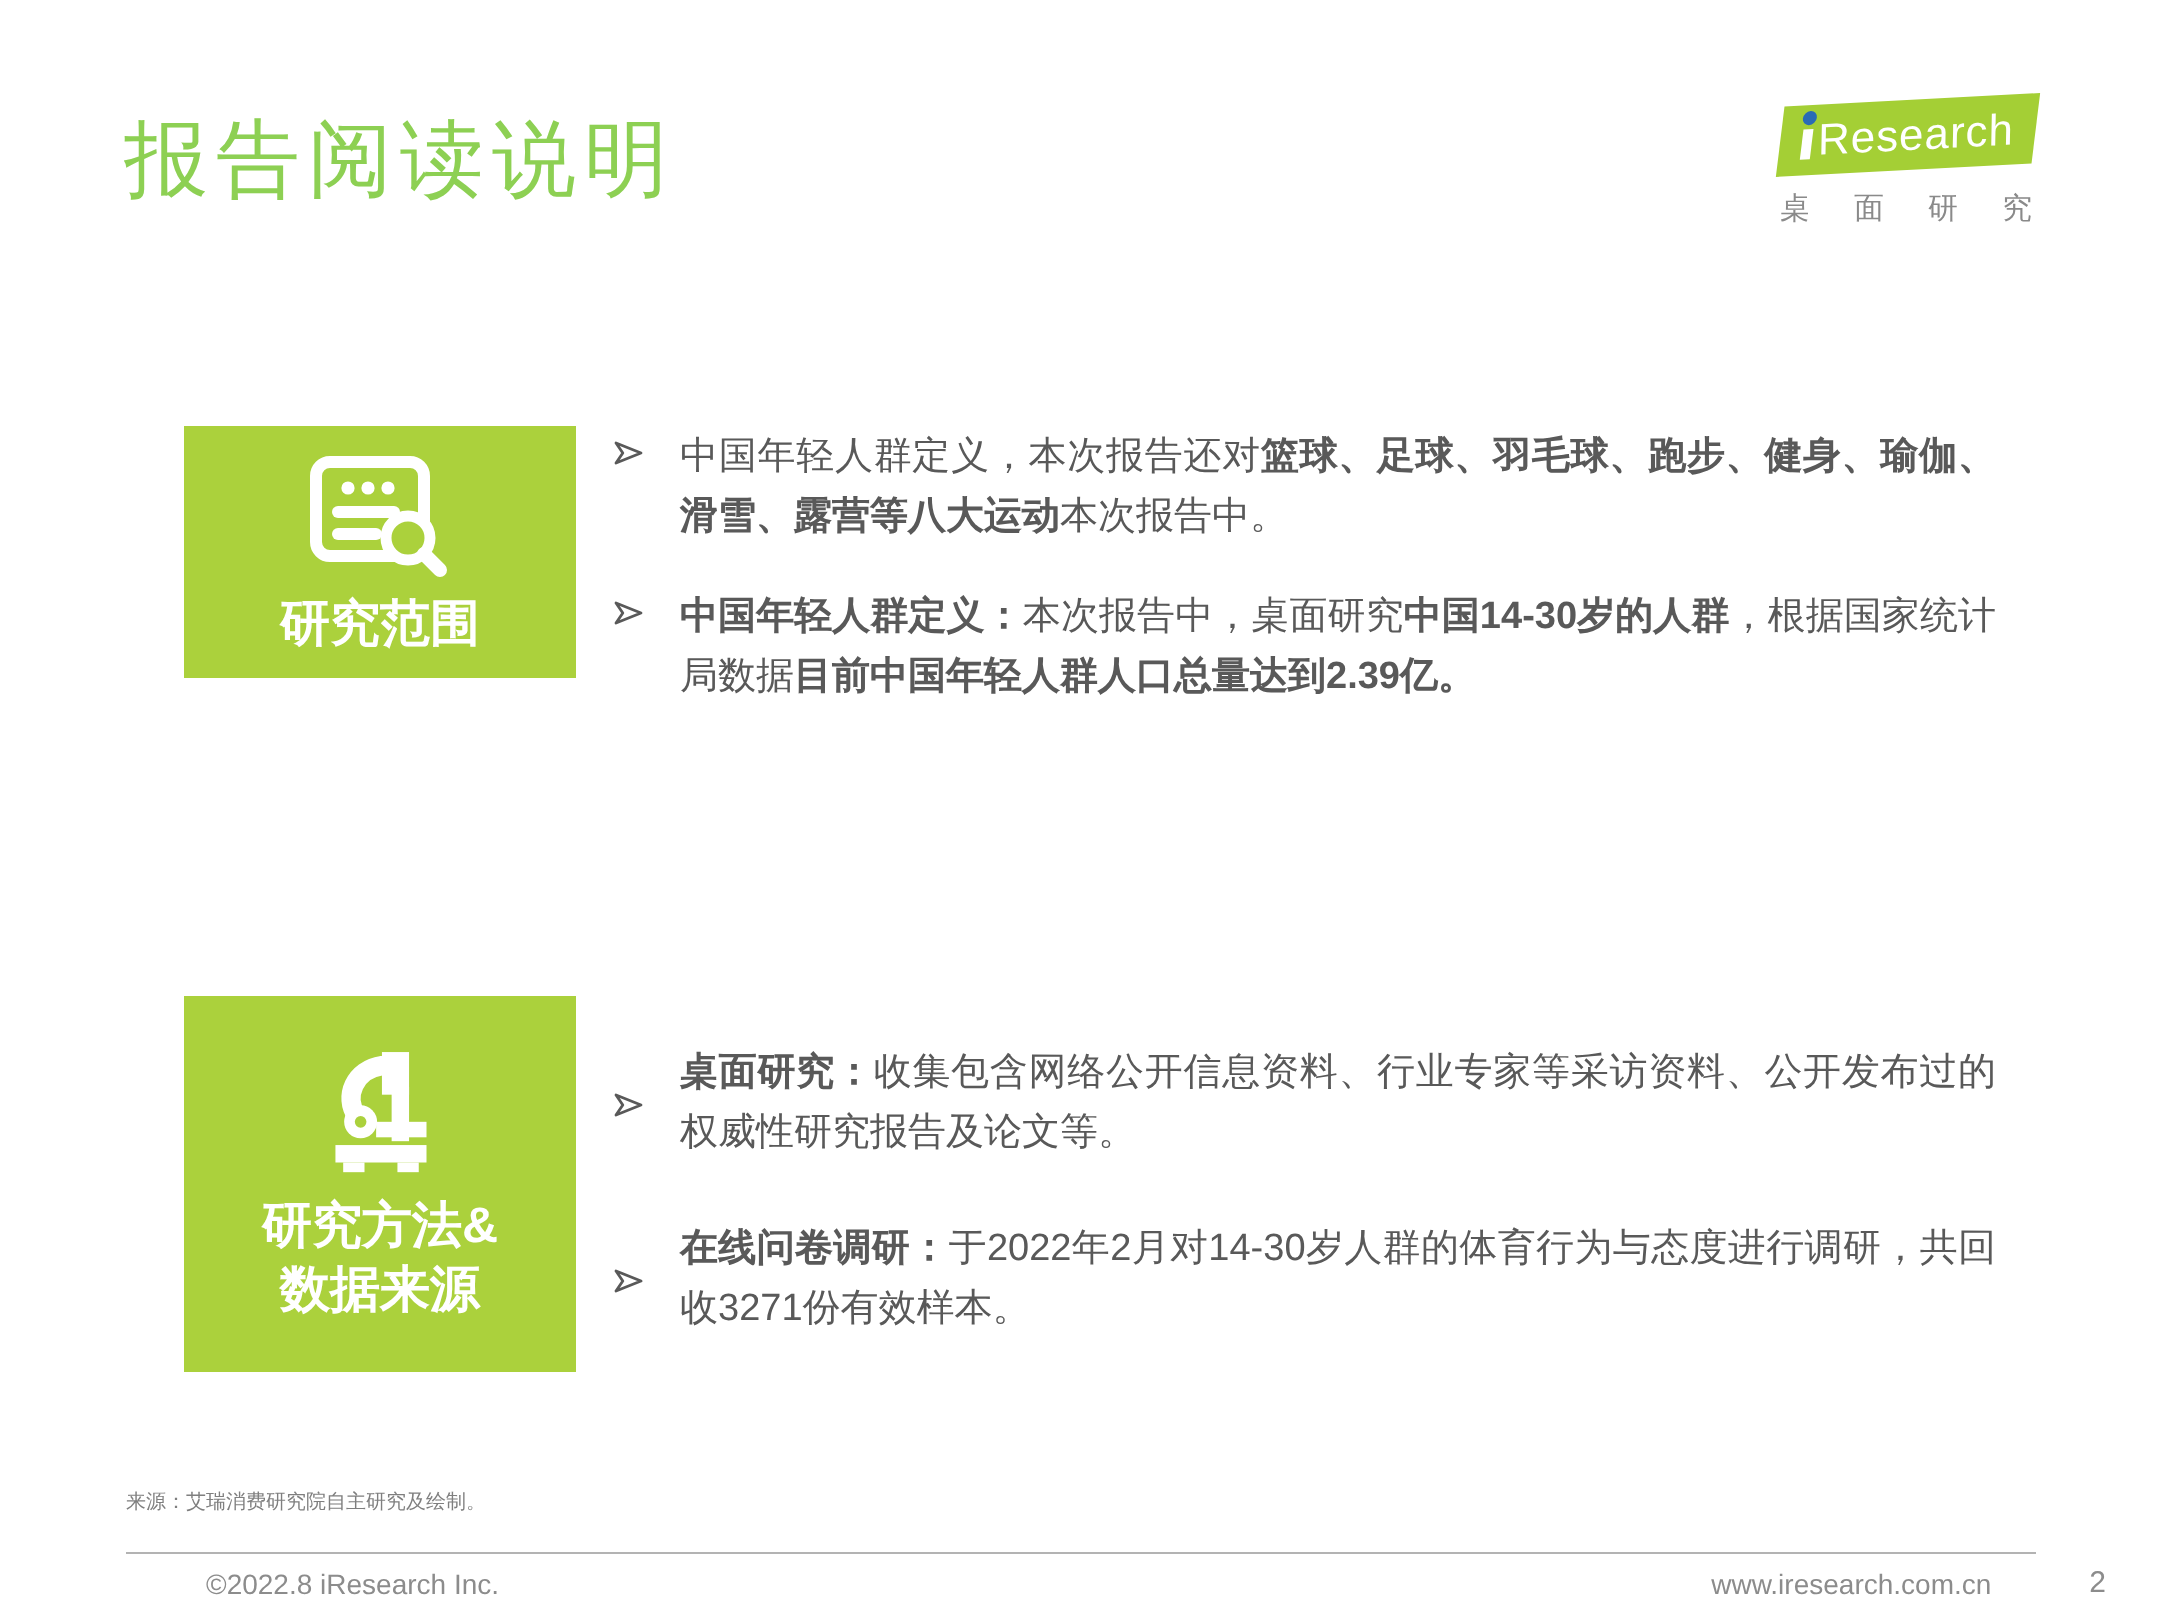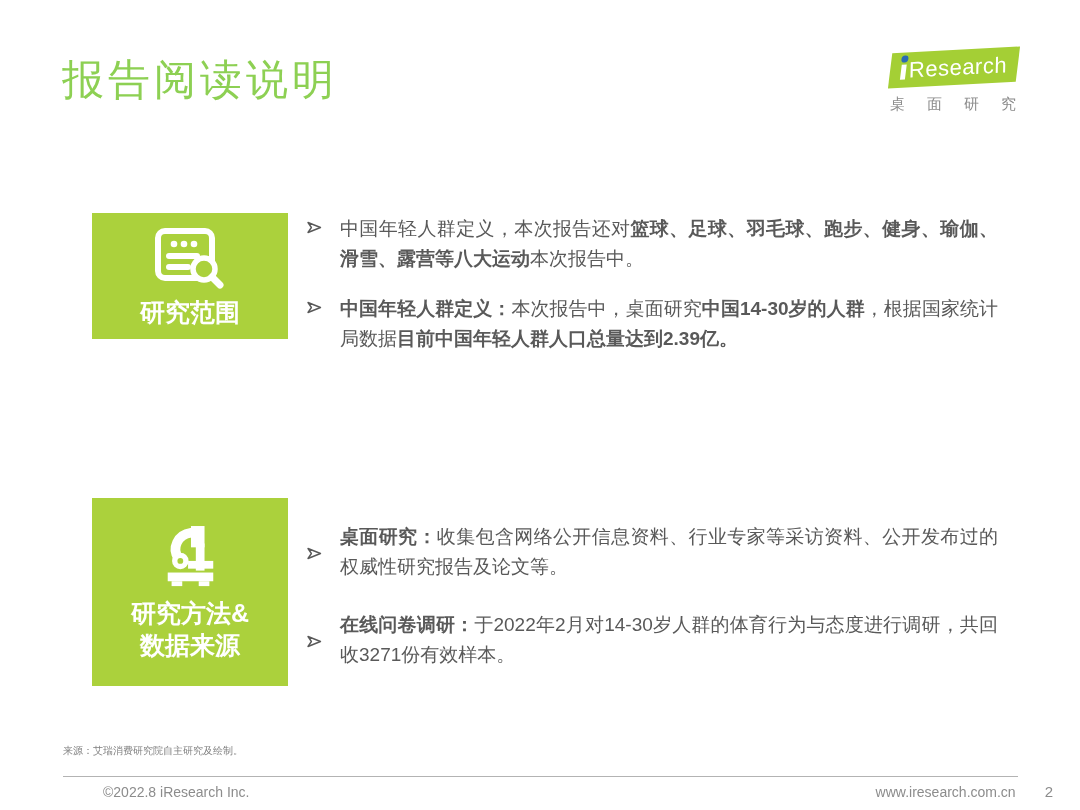--- a/index.html
+++ b/index.html
@@ -47,21 +47,21 @@
   .btext{margin:0;font-size:19px;line-height:30px;color:#595959;text-align:justify;}
   .b{font-weight:bold;}
   
   .source{position:absolute;left:63px;top:744px;font-size:10px;color:#7f7f7f;}
   .rule{position:absolute;left:63px;right:62px;top:776px;border-top:1px solid #b3b3b3;}
   .footer{
     position:absolute;left:63px;right:27px;top:783px;
     display:flex;justify-content:space-between;align-items:center;
     font-size:14px;color:#8c8c8c;margin-left:40px;
   }
-  .footer-right{display:flex;align-items:center;gap:29px;}
+  .footer-right{display:flex;align-items:center;gap:49px;}
   .page-num{font-size:15px;color:#8c8c8c;}
 </style>
 </head>
 <body>
 
 <div class="slide">
 
   <h1 class="title">报告阅读说明</h1>
 
   <div class="logo">

